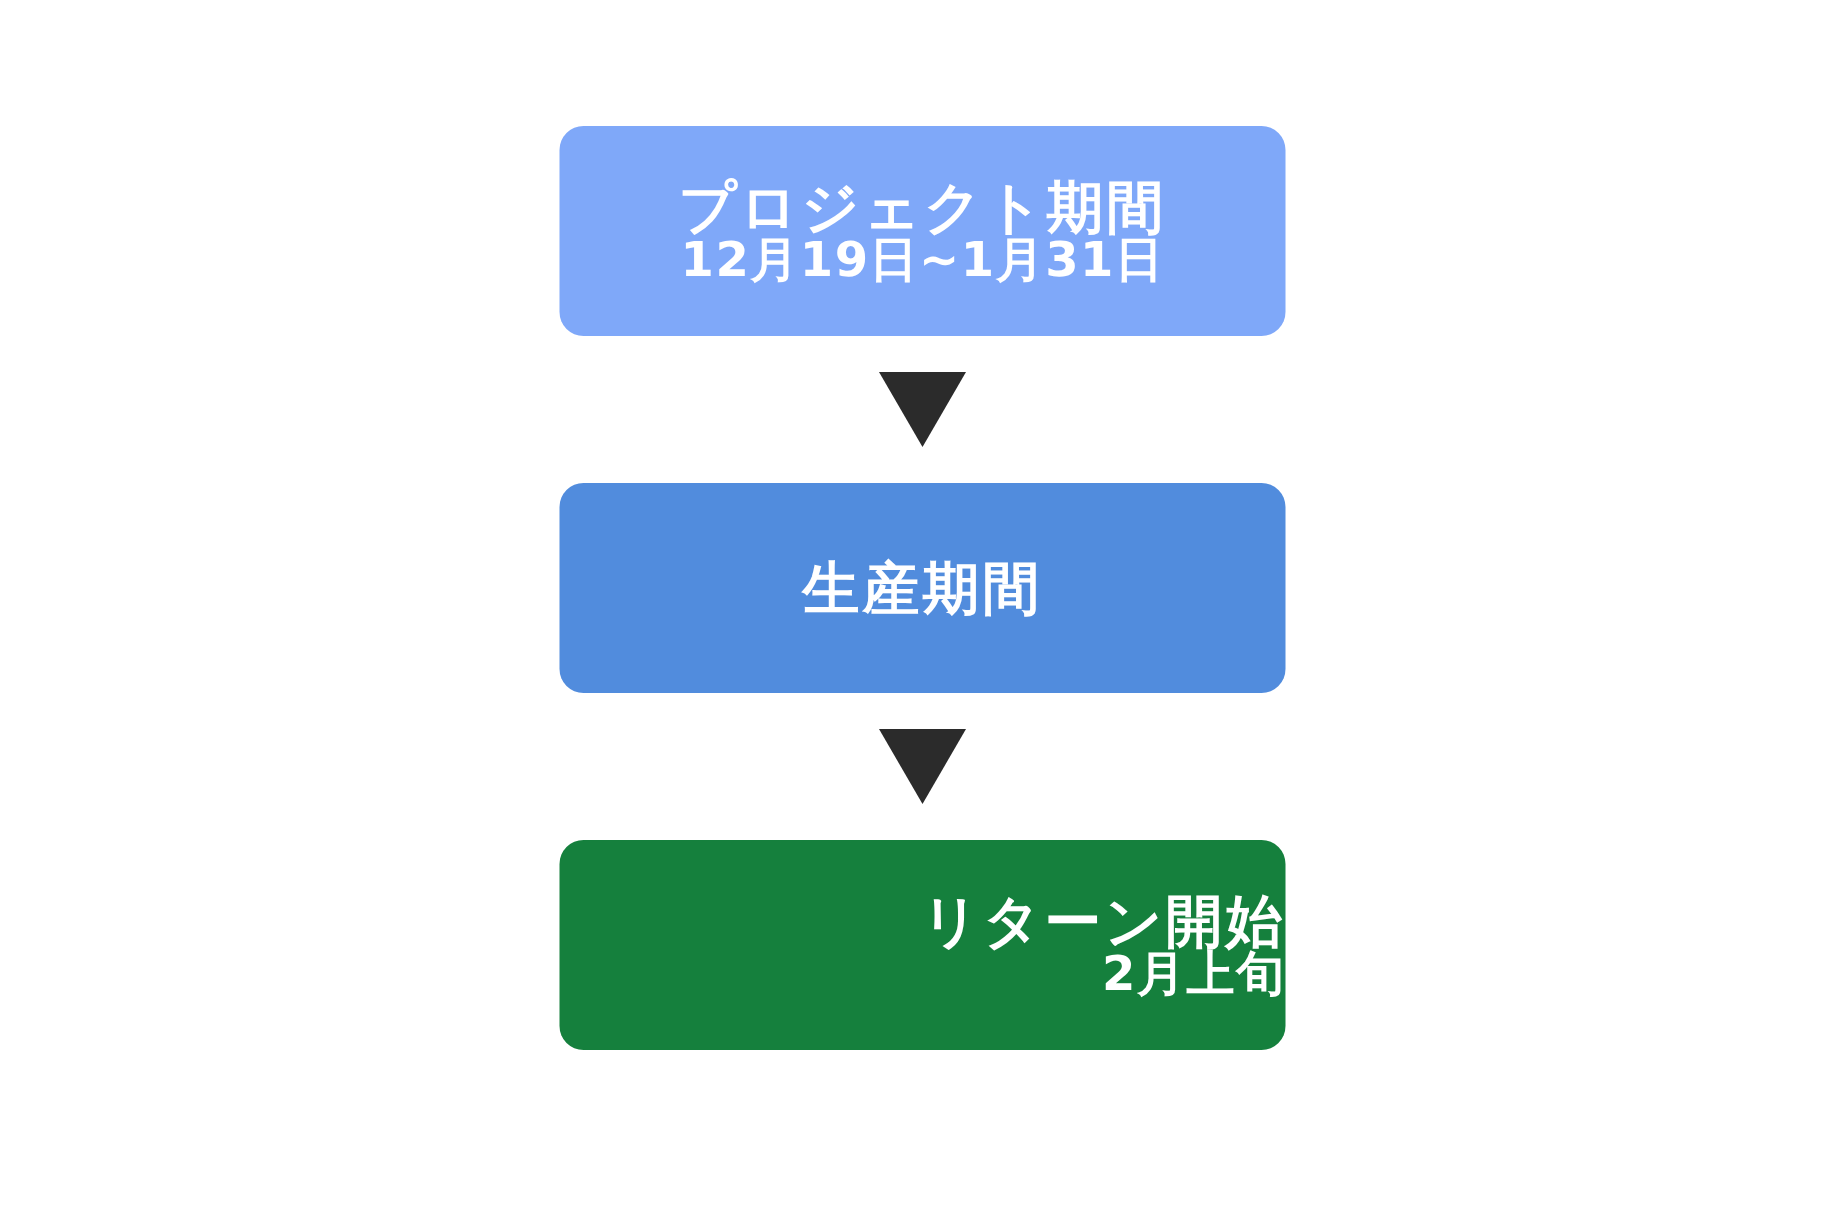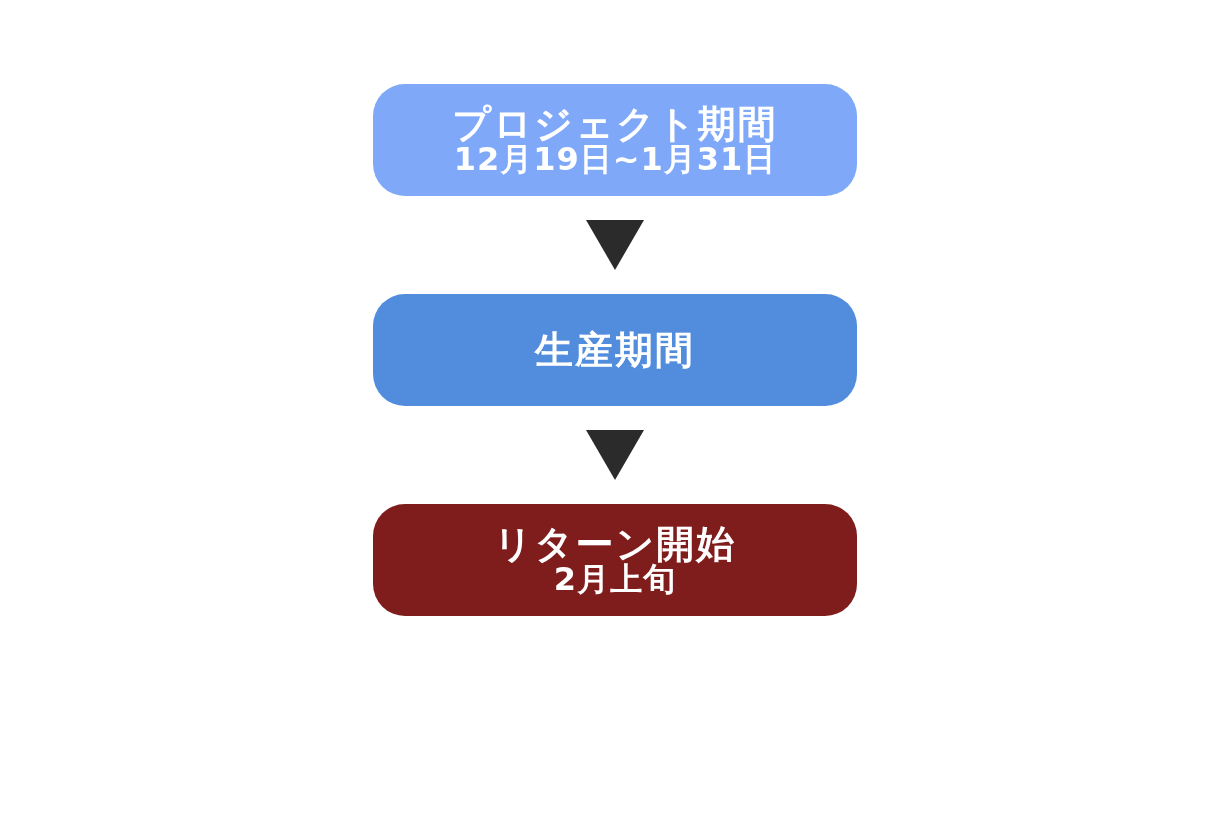--- a/index.html
+++ b/index.html
@@ -17,22 +17,22 @@
     overflow: hidden;
   }
   .flow {
     display: flex;
     flex-direction: column;
     align-items: center;
     gap: 24px;
   }
   .step-box {
     width: 484px;
-    height: 112px;
-    border-radius: 32px;
+    height: 140px;
+    border-radius: 16px;
     display: flex;
     flex-direction: column;
     align-items: center;
     justify-content: center;
     color: #ffffff;
   }
   .step-title {
     font-size: 38px;
     font-weight: 600;
     letter-spacing: 2px;
@@ -66,19 +66,19 @@
     </div>
 
     <div class="arrow" style="border-top-color: rgb(43, 43, 43);"></div>
 
     <div class="step-box" style="background-color: rgb(81, 140, 221);">
       <div class="step-title">生産期間</div>
     </div>
 
     <div class="arrow" style="border-top-color: rgb(43, 43, 43);"></div>
 
-    <div class="step-box" style="background-color: #7f1d1d;">
+    <div class="step-box" style="background-color: #15803d; align-items: flex-end;">
       <div class="step-title">リターン開始</div>
       <div class="step-subtitle">2月上旬</div>
     </div>
 
   </div>
 </div>
 
 </body></html>

